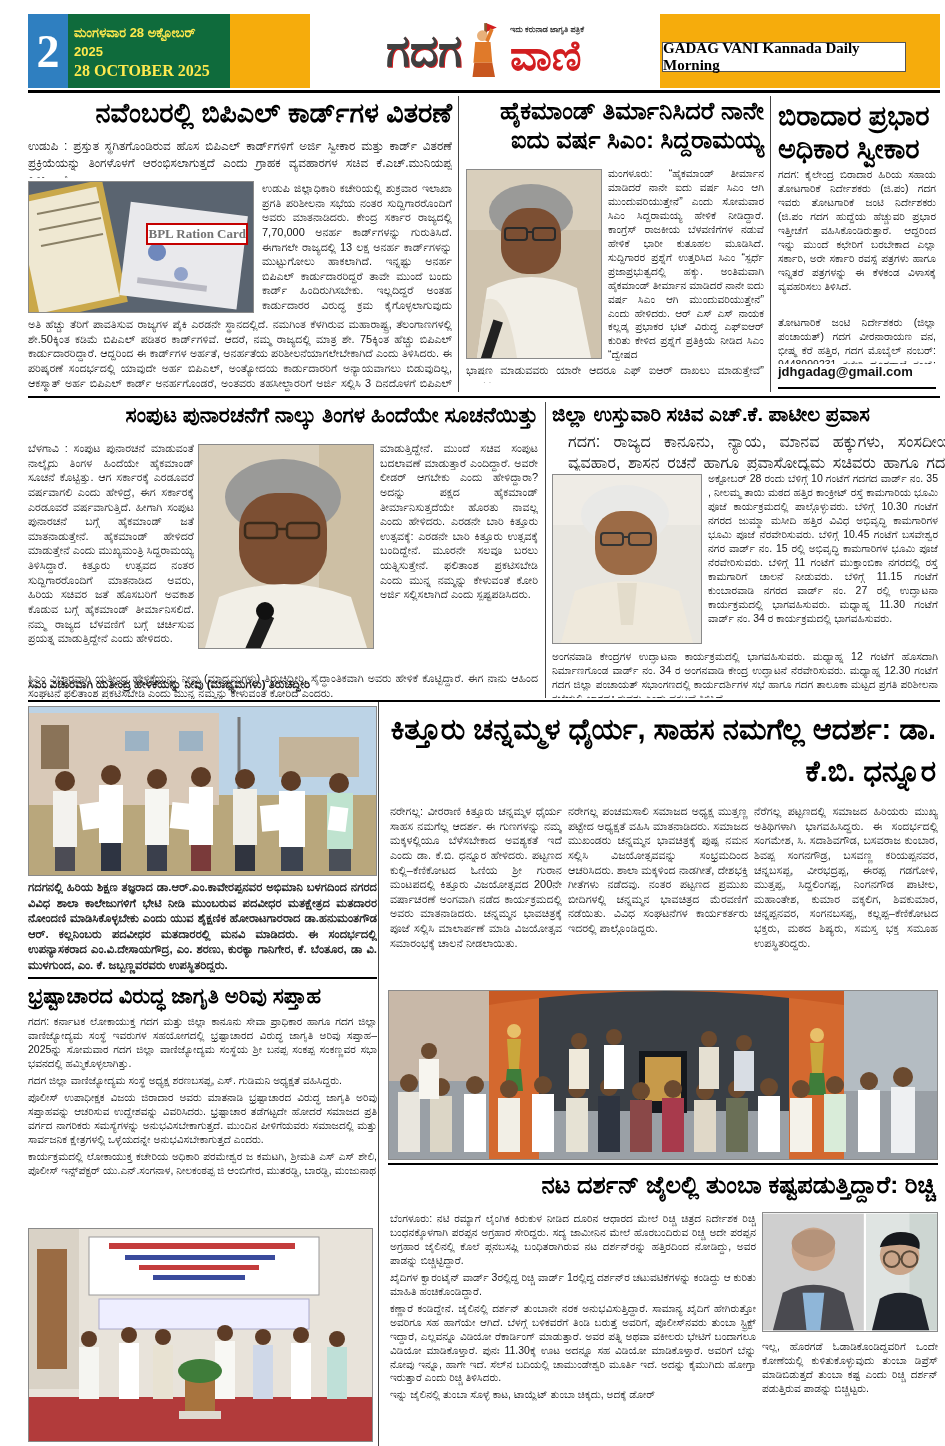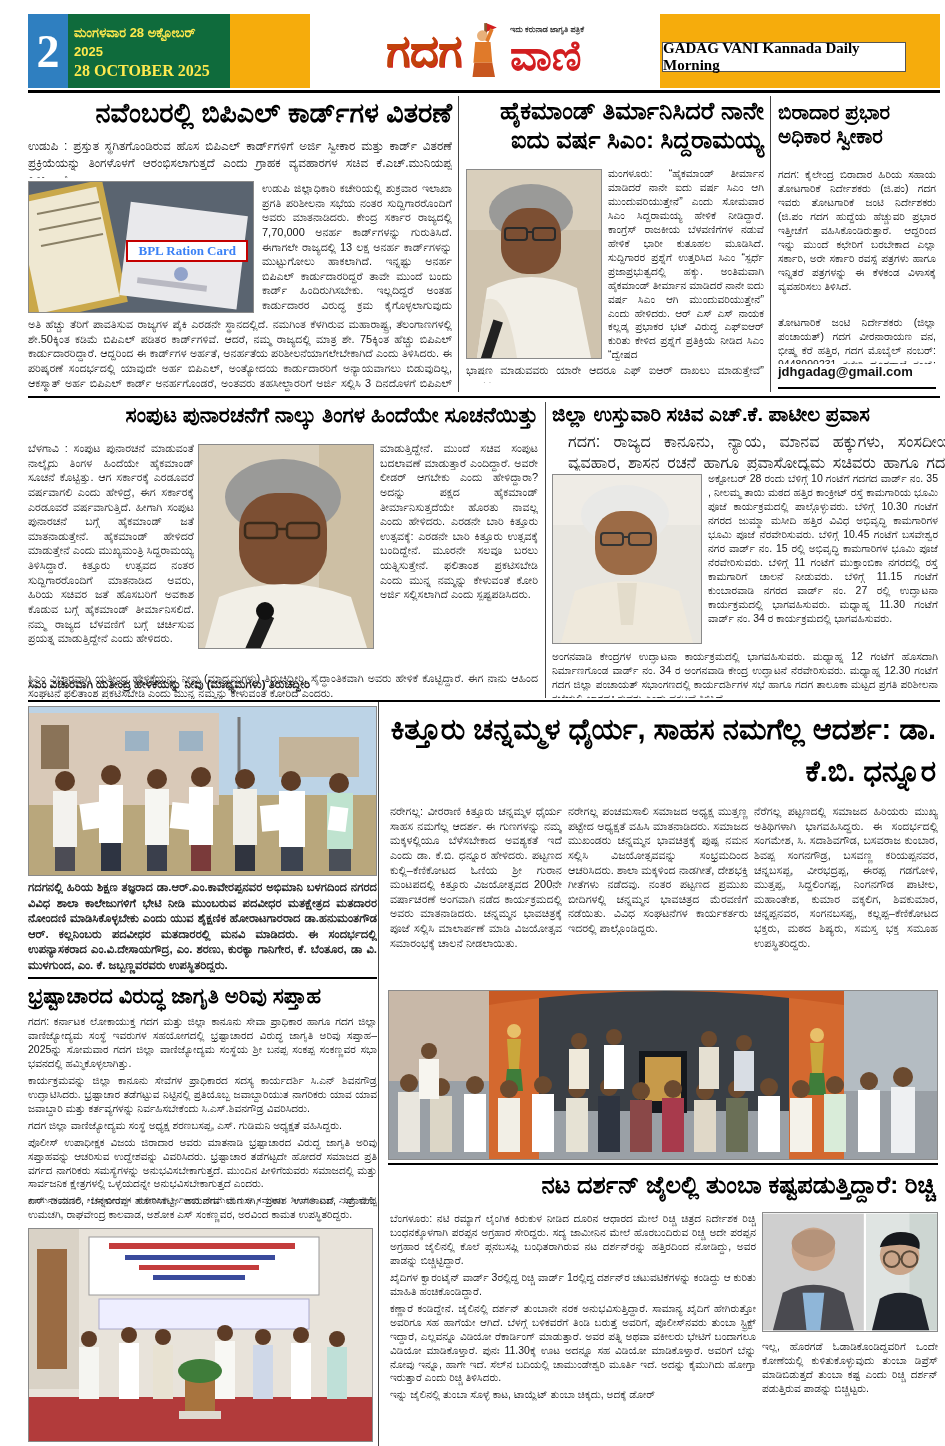--- a/index.html
+++ b/index.html
@@ -23,21 +23,21 @@
 
 <div class="page">
 
   <div class="abs" style="left:28px;top:14px;width:912px;height:74px;background:#f6ac0c"></div>
   <div class="abs" style="left:28px;top:14px;width:40px;height:74px;background:#2f7fc0;color:#fff;font-family:'Liberation Serif','DejaVu Serif',serif;font-weight:700;font-size:46px;display:flex;align-items:center;justify-content:center">2</div>
   <div class="abs" style="left:68px;top:14px;width:162px;height:74px;background:#0f6b3c;display:flex;flex-direction:column;justify-content:center;padding:0 6px;box-sizing:border-box">
     <div style="color:#ffe94e;font-weight:700;font-size:13px;line-height:1.5">ಮಂಗಳವಾರ 28 ಅಕ್ಟೋಬರ್ 2025</div>
     <div style="color:#ffe94e;font-weight:700;font-size:16px;font-family:'Liberation Serif','DejaVu Serif',serif">28 OCTOBER 2025</div>
   </div>
   <div class="abs" style="left:310px;top:14px;width:350px;height:74px;background:#ffffff;display:flex;align-items:center;justify-content:center;gap:6px">
-    <span style="font-size:44px;font-weight:700;color:#c2410c;text-shadow:1px 1px 0 #d21e20;font-family:Liberation Sans, sans-serif">ಗದಗ</span>
+    <span style="font-size:44px;font-weight:700;color:#404040;text-shadow:1px 1px 0 #d21e20;font-family:Liberation Sans, sans-serif">ಗದಗ</span>
     <svg width="36" height="62" viewBox="0 0 40 66">
       <polygon points="20,2 32,7 20,12" fill="#d21e20"></polygon>
       <rect x="18" y="2" width="3" height="18" fill="#8a5a2f"></rect>
       <circle cx="16" cy="16" r="6" fill="#e8b07a"></circle>
       <path d="M8 23 L25 23 L27 46 L6 46 Z" fill="#e07a2a"></path>
       <rect x="22" y="8" width="4" height="15" fill="#e07a2a" transform="rotate(22 24 15)"></rect>
       <path d="M7 46 L27 46 L30 62 L5 62 Z" fill="#c8571f"></path>
     </svg>
     <span style="display:flex;flex-direction:column;align-items:flex-start">
       <span style="font-size:8px;color:#333;font-weight:700">ಇದು ಕರುನಾಡ ಜಾಗೃತಿ ಪತ್ರಿಕೆ</span>
@@ -58,21 +58,21 @@
       <rect x="-18" y="8" width="105" height="125" fill="#caa84a" transform="rotate(-12 30 70)"></rect>
       <rect x="-2" y="14" width="82" height="112" fill="#efe8d2" transform="rotate(-12 30 70)"></rect>
       <line x1="8" y1="32" x2="70" y2="20" stroke="#8a8066" stroke-width="2"></line>
       <line x1="10" y1="48" x2="72" y2="36" stroke="#8a8066" stroke-width="2"></line>
       <line x1="12" y1="64" x2="74" y2="52" stroke="#8a8066" stroke-width="2"></line>
       <rect x="96" y="26" width="118" height="94" fill="#e9e9ec" transform="rotate(7 150 70)"></rect>
       <circle cx="128" cy="70" r="9" fill="#3b5ea8" opacity="0.7"></circle>
       <circle cx="152" cy="92" r="7" fill="#3b5ea8" opacity="0.5"></circle>
       <rect x="112" y="100" width="70" height="6" fill="#b9b9c2" transform="rotate(7 150 70)"></rect>
     </svg>
-    <div style="position:absolute;right:5px;top:58px;background:#fff;border:2px solid #c40000;color:#3b82f6;font-weight:700;font-size:13px;padding:1px 10px;font-family:'Liberation Serif','DejaVu Serif',serif">BPL Ration Card</div>
+    <div style="position:absolute;right:5px;top:41px;background:#fff;border:2px solid #c40000;color:#737373;font-weight:700;font-size:13px;padding:1px 0;font-family:'Liberation Serif','DejaVu Serif',serif">BPL Ration Card</div>
   </div>
   <div class="abs body" style="left:262px;top:181px;width:190px;height:133px">ಉಡುಪಿ ಜಿಲ್ಲಾಧಿಕಾರಿ ಕಚೇರಿಯಲ್ಲಿ ಶುಕ್ರವಾರ ಇಲಾಖಾ ಪ್ರಗತಿ ಪರಿಶೀಲನಾ ಸಭೆಯ ನಂತರ ಸುದ್ದಿಗಾರರೊಂದಿಗೆ ಅವರು ಮಾತನಾಡಿದರು. ಕೇಂದ್ರ ಸರ್ಕಾರ ರಾಜ್ಯದಲ್ಲಿ 7,70,000 ಅನರ್ಹ ಕಾರ್ಡ್‌ಗಳನ್ನು ಗುರುತಿಸಿದೆ. ಈಗಾಗಲೇ ರಾಜ್ಯದಲ್ಲಿ 13 ಲಕ್ಷ ಅನರ್ಹ ಕಾರ್ಡ್‌ಗಳನ್ನು ಮುಟ್ಟುಗೋಲು ಹಾಕಲಾಗಿದೆ. ಇನ್ನಷ್ಟು ಅನರ್ಹ ಬಿಪಿಎಲ್ ಕಾರ್ಡುದಾರರಿದ್ದರೆ ತಾವೇ ಮುಂದೆ ಬಂದು ಕಾರ್ಡ್ ಹಿಂದಿರುಗಿಸಬೇಕು. ಇಲ್ಲದಿದ್ದರೆ ಅಂತಹ ಕಾರ್ಡುದಾರರ ವಿರುದ್ಧ ಕ್ರಮ ಕೈಗೊಳ್ಳಲಾಗುವುದು ಎಂದು ಎಚ್ಚರಿಕೆ ನೀಡಿದರು. ನಮ್ಮದು ಪ್ರಗತಿಪರ ರಾಜ್ಯ, ದೇಶದಲ್ಲಿ</div>
   <div class="abs body" style="left:28px;top:317px;width:424px;height:75px">ಅತಿ ಹೆಚ್ಚು ತೆರಿಗೆ ಪಾವತಿಸುವ ರಾಜ್ಯಗಳ ಪೈಕಿ ಎರಡನೇ ಸ್ಥಾನದಲ್ಲಿದೆ. ನಮಗಿಂತ ಕೆಳಗಿರುವ ಮಹಾರಾಷ್ಟ್ರ, ತೆಲಂಗಾಣಗಳಲ್ಲಿ ಶೇ.50ಕ್ಕಿಂತ ಕಡಿಮೆ ಬಿಪಿಎಲ್ ಪಡಿತರ ಕಾರ್ಡ್‌ಗಳಿವೆ. ಆದರೆ, ನಮ್ಮ ರಾಜ್ಯದಲ್ಲಿ ಮಾತ್ರ ಶೇ. 75ಕ್ಕಿಂತ ಹೆಚ್ಚು ಬಿಪಿಎಲ್ ಕಾರ್ಡುದಾರರಿದ್ದಾರೆ. ಆದ್ದರಿಂದ ಈ ಕಾರ್ಡ್‌ಗಳ ಅರ್ಹತೆ, ಅನರ್ಹತೆಯ ಪರಿಶೀಲನೆಯಾಗಲೇಬೇಕಾಗಿದೆ ಎಂದು ತಿಳಿಸಿದರು. ಈ ಪರಿಷ್ಕರಣೆ ಸಂದರ್ಭದಲ್ಲಿ ಯಾವುದೇ ಅರ್ಹ ಬಿಪಿಎಲ್, ಅಂತ್ಯೋದಯ ಕಾರ್ಡುದಾರರಿಗೆ ಅನ್ಯಾಯವಾಗಲು ಬಿಡುವುದಿಲ್ಲ, ಆಕಸ್ಮಾತ್ ಅರ್ಹ ಬಿಪಿಎಲ್ ಕಾರ್ಡ್ ಅನರ್ಹಗೊಂಡರೆ, ಅಂತವರು ತಹಸೀಲ್ದಾರರಿಗೆ ಅರ್ಜಿ ಸಲ್ಲಿಸಿ 3 ದಿನದೊಳಗೆ ಬಿಪಿಎಲ್ ಕಾರ್ಡ್ ಮರಳಿ ಪಡೆಯಬಹುದಾಗಿದೆ ಎಂದರು.</div>
 
   <div class="abs hl center" style="left:466px;top:96px;width:298px;height:68px;font-size:24px">ಹೈಕಮಾಂಡ್ ತಿರ್ಮಾನಿಸಿದರೆ ನಾನೇ ಐದು ವರ್ಷ ಸಿಎಂ: ಸಿದ್ದರಾಮಯ್ಯ</div>
   <div class="abs photo" style="left:466px;top:169px;width:136px;height:190px">
     <svg width="134" height="188" viewBox="0 0 134 188">
       <rect width="134" height="188" fill="#cfc3ae"></rect>
       <rect x="0" y="0" width="134" height="60" fill="#d9cfbc"></rect>
       <ellipse cx="64" cy="42" rx="42" ry="28" fill="#9a9a98"></ellipse>
@@ -81,21 +81,21 @@
       <rect x="66" y="58" width="22" height="12" rx="3" fill="none" stroke="#2a2a2a" stroke-width="2"></rect>
       <line x1="60" y1="62" x2="66" y2="62" stroke="#2a2a2a" stroke-width="2"></line>
       <path d="M10 188 L20 118 Q64 96 110 118 L124 188 Z" fill="#f2efe7"></path>
       <path d="M18 130 Q40 120 50 188 L10 188 Z" fill="#e6e0d2"></path>
       <rect x="20" y="150" width="10" height="42" fill="#222" transform="rotate(18 25 170)"></rect>
     </svg>
   </div>
   <div class="abs body" style="left:608px;top:167px;width:156px;height:194px;font-size:10.5px">ಮಂಗಳೂರು: “ಹೈಕಮಾಂಡ್ ತೀರ್ಮಾನ ಮಾಡಿದರೆ ನಾನೇ ಐದು ವರ್ಷ ಸಿಎಂ ಆಗಿ ಮುಂದುವರಿಯುತ್ತೇನೆ” ಎಂದು ಸೋಮವಾರ ಸಿಎಂ ಸಿದ್ದರಾಮಯ್ಯ ಹೇಳಿಕೆ ನೀಡಿದ್ದಾರೆ. ಕಾಂಗ್ರೆಸ್ ರಾಜಕೀಯ ಬೆಳವಣಿಗೆಗಳ ನಡುವೆ ಹೇಳಿಕೆ ಭಾರೀ ಕುತೂಹಲ ಮೂಡಿಸಿದೆ. ಸುದ್ದಿಗಾರರ ಪ್ರಶ್ನೆಗೆ ಉತ್ತರಿಸಿದ ಸಿಎಂ “ಸ್ಪರ್ಧೆ ಪ್ರಜಾಪ್ರಭುತ್ವದಲ್ಲಿ ಹಕ್ಕು. ಅಂತಿಮವಾಗಿ ಹೈಕಮಾಂಡ್ ತೀರ್ಮಾನ ಮಾಡಿದರೆ ನಾನೇ ಐದು ವರ್ಷ ಸಿಎಂ ಆಗಿ ಮುಂದುವರಿಯುತ್ತೇನೆ” ಎಂದು ಹೇಳಿದರು. ಆರ್ ಎಸ್ ಎಸ್ ನಾಯಕ ಕಲ್ಲಡ್ಕ ಪ್ರಭಾಕರ ಭಟ್ ವಿರುದ್ಧ ಎಫ್‌ಐಆರ್ ಕುರಿತು ಕೇಳಿದ ಪ್ರಶ್ನೆಗೆ ಪ್ರತಿಕ್ರಿಯೆ ನೀಡಿದ ಸಿಎಂ “ದ್ವೇಷದ</div>
   <div class="abs body" style="left:466px;top:363px;width:298px;height:20px;font-size:11px">ಭಾಷಣ ಮಾಡುವವರು ಯಾರೇ ಆದರೂ ಎಫ್ ಐಆರ್ ದಾಖಲು ಮಾಡುತ್ತೇವೆ” ಎಂದರು.</div>
 
-  <div class="abs hl" style="left:778px;top:100px;width:158px;height:62px;font-size:20px">ಬಿರಾದಾರ ಪ್ರಭಾರ ಅಧಿಕಾರ ಸ್ವೀಕಾರ</div>
+  <div class="abs hl" style="left:778px;top:100px;width:158px;height:62px;font-size:27px">ಬಿರಾದಾರ ಪ್ರಭಾರ ಅಧಿಕಾರ ಸ್ವೀಕಾರ</div>
   <div class="abs body" style="left:778px;top:168px;width:158px;height:148px;font-size:10.5px">ಗದಗ: ಕೈಲೇಂದ್ರ ಬಿರಾದಾರ ಹಿರಿಯ ಸಹಾಯ ತೋಟಗಾರಿಕೆ ನಿರ್ದೇಶಕರು (ಜಿ.ಪಂ) ಗದಗ ಇವರು ತೋಟಗಾರಿಕೆ ಜಂಟಿ ನಿರ್ದೇಶಕರು (ಜಿ.ಪಂ ಗದಗ ಹುದ್ದೆಯ ಹೆಚ್ಚುವರಿ ಪ್ರಭಾರ ಇತ್ತೀಚೆಗೆ ವಹಿಸಿಕೊಂಡಿರುತ್ತಾರೆ. ಆದ್ದರಿಂದ ಇನ್ನು ಮುಂದೆ ಕಛೇರಿಗೆ ಬರಬೇಕಾದ ಎಲ್ಲಾ ಸರ್ಕಾರಿ, ಅರೇ ಸರ್ಕಾರಿ ರವಸ್ಸೆ ಪತ್ರಗಳು ಹಾಗೂ ಇನ್ನಿತರೆ ಪತ್ರಗಳನ್ನು ಈ ಕೆಳಕಂಡ ವಿಳಾಸಕ್ಕೆ ವ್ಯವಹರಿಸಲು ತಿಳಿಸಿದೆ.</div>
   <div class="abs body" style="left:778px;top:316px;width:158px;height:48px;font-size:10.5px">ತೋಟಗಾರಿಕೆ ಜಂಟಿ ನಿರ್ದೇಶಕರು (ಜಿಲ್ಲಾ ಪಂಚಾಯತ್) ಗದಗ ವೀರನಾರಾಯಣ ವನ, ಭೀಷ್ಮ ಕೆರೆ ಹತ್ತಿರ, ಗದಗ ಮೊಬೈಲ್ ನಂಬರ್: 9448999231 ಕಛೇರಿ ದೂರವಾಣಿ ಸಂಖ್ಯೆ: 08372 295116--</div>
   <div class="abs email" style="left:778px;top:364px;width:158px;height:18px">jdhgadag@gmail.com</div>
   <div class="abs hrule" style="left:778px;top:387px;width:158px;height:2px"></div>
 
   <div class="abs hrule" style="left:28px;top:396px;width:912px;height:2px"></div>
 
   <div class="abs hl center" style="left:28px;top:402px;width:510px;height:34px;font-size:21px">ಸಂಪುಟ ಪುನಾರಚನೆಗೆ ನಾಲ್ಕು ತಿಂಗಳ ಹಿಂದೆಯೇ ಸೂಚನೆಯಿತ್ತು</div>
   <div class="abs body" style="left:28px;top:441px;width:166px;height:212px">ಬೆಳಗಾವಿ : ಸಂಪುಟ ಪುನಾರಚನೆ ಮಾಡುವಂತೆ ನಾಲ್ಕೈದು ತಿಂಗಳ ಹಿಂದೆಯೇ ಹೈಕಮಾಂಡ್ ಸೂಚನೆ ಕೊಟ್ಟಿತ್ತು. ಆಗ ಸರ್ಕಾರಕ್ಕೆ ಎರಡೂವರೆ ವರ್ಷವಾಗಲಿ ಎಂದು ಹೇಳಿದ್ರೆ, ಈಗ ಸರ್ಕಾರಕ್ಕೆ ಎರಡೂವರೆ ವರ್ಷವಾಗುತ್ತಿದೆ. ಹೀಗಾಗಿ ಸಂಪುಟ ಪುನಾರಚನೆ ಬಗ್ಗೆ ಹೈಕಮಾಂಡ್ ಜತೆ ಮಾತನಾಡುತ್ತೇನೆ. ಹೈಕಮಾಂಡ್ ಹೇಳಿದರೆ ಮಾಡುತ್ತೇನೆ ಎಂದು ಮುಖ್ಯಮಂತ್ರಿ ಸಿದ್ದರಾಮಯ್ಯ ತಿಳಿಸಿದ್ದಾರೆ. ಕಿತ್ತೂರು ಉತ್ಸವದ ನಂತರ ಸುದ್ದಿಗಾರರೊಂದಿಗೆ ಮಾತನಾಡಿದ ಅವರು, ಹಿರಿಯ ಸಚಿವರ ಜತೆ ಹೊಸಬರಿಗೆ ಅವಕಾಶ ಕೊಡುವ ಬಗ್ಗೆ ಹೈಕಮಾಂಡ್ ತೀರ್ಮಾನಿಸಲಿದೆ. ನಮ್ಮ ರಾಜ್ಯದ ಬೆಳವಣಿಗೆ ಬಗ್ಗೆ ಚರ್ಚಿಸುವ ಪ್ರಯತ್ನ ಮಾಡುತ್ತಿದ್ದೇನೆ ಎಂದು ಹೇಳಿದರು.</div>
   <div class="abs photo" style="left:198px;top:444px;width:176px;height:205px">
@@ -177,26 +177,24 @@
       <rect x="232" y="98" width="20" height="26" fill="#fff" transform="rotate(-5 242 111)"></rect>
       <rect x="300" y="100" width="18" height="24" fill="#fff" transform="rotate(7 309 112)"></rect>
     </svg>
   </div>
   <div class="abs caption" style="left:28px;top:880px;width:349px;height:94px">ಗದಗನಲ್ಲಿ ಹಿರಿಯ ಶಿಕ್ಷಣ ತಜ್ಞರಾದ ಡಾ.ಆರ್.ಎಂ.ಕಾವೇರಪ್ಪನವರ ಅಭಿಮಾನಿ ಬಳಗದಿಂದ ನಗರದ ವಿವಿಧ ಶಾಲಾ ಕಾಲೇಜುಗಳಿಗೆ ಭೇಟಿ ನೀಡಿ ಮುಂಬರುವ ಪದವೀಧರ ಮತಕ್ಷೇತ್ರದ ಮತದಾರರ ನೋಂದಣಿ ಮಾಡಿಸಿಕೊಳ್ಳಬೇಕು ಎಂದು ಯುವ ಶೈಕ್ಷಣಿಕ ಹೋರಾಟಗಾರರಾದ ಡಾ.ಹನುಮಂತಗೌಡ ಆರ್. ಕಲ್ಲನಿಂಬರು ಪದವೀಧರ ಮತದಾರರಲ್ಲಿ ಮನವಿ ಮಾಡಿದರು. ಈ ಸಂದರ್ಭದಲ್ಲಿ ಉಪನ್ಯಾಸಕರಾದ ಎಂ.ವಿ.ದೇಸಾಯಗೌದ್ರ, ಎಂ. ಶರಣು, ಕುರಕ್ಯಾ ಗಾನಿಗೇರ, ಕೆ. ಬೆಂತೂರ, ಡಾ ವಿ. ಮುಳಗುಂದ, ಎಂ. ಕೆ. ಜಬ್ಬಣ್ಣವರವರು ಉಪಸ್ಥಿತರಿದ್ದರು.</div>
   <div class="abs hrule" style="left:28px;top:977px;width:349px;height:2px"></div>
 
   <div class="abs hl" style="left:28px;top:983px;width:349px;height:30px;font-size:21px">ಭ್ರಷ್ಟಾಚಾರದ ವಿರುದ್ಧ ಜಾಗೃತಿ ಅರಿವು ಸಪ್ತಾಹ</div>
   <div class="abs body" style="left:28px;top:1015px;width:349px;height:188px;font-size:10.5px">
     <p>ಗದಗ: ಕರ್ನಾಟಕ ಲೋಕಾಯುಕ್ತ ಗದಗ ಮತ್ತು ಜಿಲ್ಲಾ ಕಾನೂನು ಸೇವಾ ಪ್ರಾಧಿಕಾರ ಹಾಗೂ ಗದಗ ಜಿಲ್ಲಾ ವಾಣಿಜ್ಯೋದ್ಯಮ ಸಂಸ್ಥೆ ಇವರುಗಳ ಸಹಯೋಗದಲ್ಲಿ ಭ್ರಷ್ಟಾಚಾರದ ವಿರುದ್ಧ ಜಾಗೃತಿ ಅರಿವು ಸಪ್ತಾಹ–2025ನ್ನು ಸೋಮವಾರ ಗದಗ ಜಿಲ್ಲಾ ವಾಣಿಜ್ಯೋದ್ಯಮ ಸಂಸ್ಥೆಯ ಶ್ರೀ ಬನಪ್ಪ ಸಂಕಪ್ಪ ಸಂಕಣ್ಣವರ ಸಭಾ ಭವನದಲ್ಲಿ ಹಮ್ಮಿಕೊಳ್ಳಲಾಗಿತ್ತು.</p>
-    <p>ಕಾರ್ಯಕ್ರಮವನ್ನು ಜಿಲ್ಲಾ ಕಾನೂನು ಸೇವೆಗಳ ಪ್ರಾಧಿಕಾರದ ಸದಸ್ಯ ಕಾರ್ಯದರ್ಶಿ ಸಿ.ಎನ್ ಶಿವನಗೌಡ್ರ ಉದ್ಘಾಟಿಸಿದರು. ಭ್ರಷ್ಟಾಚಾರ ತಡೆಗಟ್ಟುವ ನಿಟ್ಟಿನಲ್ಲಿ ಪ್ರತಿಯೊಬ್ಬ ಜವಾಬ್ದಾರಿಯುತ ನಾಗರಿಕರು ಯಾವ ಯಾವ ಜವಾಬ್ದಾರಿ ಮತ್ತು ಕರ್ತವ್ಯಗಳನ್ನು ನಿರ್ವಹಿಸಬೇಕೆಂದು ಸಿ.ಎಸ್.ಶಿವನಗೌಡ್ರ ವಿವರಿಸಿದರು.</p>
     <p>ಗದಗ ಜಿಲ್ಲಾ ವಾಣಿಜ್ಯೋದ್ಯಮ ಸಂಸ್ಥೆ ಅಧ್ಯಕ್ಷ ಶರಣಬಸಪ್ಪ, ಎಸ್. ಗುಡಿಮನಿ ಅಧ್ಯಕ್ಷತೆ ವಹಿಸಿದ್ದರು.</p>
     <p>ಪೊಲೀಸ್ ಉಪಾಧೀಕ್ಷಕ ವಿಜಯ ಜಿರಾದಾರ ಅವರು ಮಾತನಾಡಿ ಭ್ರಷ್ಟಾಚಾರದ ವಿರುದ್ಧ ಜಾಗೃತಿ ಅರಿವು ಸಪ್ತಾಹವನ್ನು ಆಚರಿಸುವ ಉದ್ದೇಶವನ್ನು ವಿವರಿಸಿದರು. ಭ್ರಷ್ಟಾಚಾರ ತಡೆಗಟ್ಟದೇ ಹೋದರೆ ಸಮಾಜದ ಪ್ರತಿ ವರ್ಗದ ನಾಗರಿಕರು ಸಮಸ್ಯೆಗಳನ್ನು ಅನುಭವಿಸಬೇಕಾಗುತ್ತದೆ. ಮುಂದಿನ ಪೀಳಿಗೆಯವರು ಸಮಾಜದಲ್ಲಿ ಮತ್ತು ಸಾರ್ವಜನಿಕ ಕ್ಷೇತ್ರಗಳಲ್ಲಿ ಒಳ್ಳೆಯದನ್ನೇ ಅನುಭವಿಸಬೇಕಾಗುತ್ತದೆ ಎಂದರು.</p>
     <p>ಕಾರ್ಯಕ್ರಮದಲ್ಲಿ ಲೋಕಾಯುಕ್ತ ಕಚೇರಿಯ ಅಧಿಕಾರಿ ಪರಮೇಶ್ವರ ಜ ಕಮಟಗಿ, ಶ್ರೀಮತಿ ಎಸ್ ಎಸ್ ಶೇಲಿ, ಪೊಲೀಸ್ ಇನ್ಸ್‌ಪೆಕ್ಟರ್ ಯು.ಎನ್.ಸಂಗನಾಳ, ನೀಲಕಂಠಪ್ಪ ಜಿ ಆಂಬಿಗೇರ, ಮುತರಡ್ಡಿ, ಬಾರಡ್ಡಿ, ಮಂಜುನಾಥ</p>
   </div>
-  <div class="abs body" style="left:28px;top:1194px;width:349px;height:30px;font-size:10.5px">ಎಸ್ ದಿಂಡೂರ, ಚನ್ನವೀರಪ್ಪ ಹೂಣಸಿಕಟ್ಟಿ, ಜಯದೇವ ಮೆಣಸಗಿ, ಪ್ರಕಾಶ ಉಗಲಾಟದ, ಸಿದ್ರಾಮಪ್ಪ ಉಮಚಗಿ, ರಾಘವೇಂದ್ರ ಕಾಲವಾಡ, ಅಶೋಕ ಎಸ್ ಸಂಕಣ್ಣವರ, ಅರವಿಂದ ಕಾಮತ ಉಪಸ್ಥಿತರಿದ್ದರು.</div>
   <div class="abs photo" style="left:28px;top:1228px;width:345px;height:214px">
     <svg width="343" height="212" viewBox="0 0 343 212">
       <rect width="343" height="212" fill="#e8e3da"></rect>
       <rect x="0" y="0" width="50" height="160" fill="#d9d2c6"></rect>
       <rect x="8" y="20" width="30" height="120" fill="#9a6b43"></rect>
       <rect x="60" y="8" width="230" height="58" fill="#ffffff" stroke="#999"></rect>
       <rect x="80" y="14" width="186" height="6" fill="#c43c3c"></rect>
       <rect x="96" y="26" width="150" height="5" fill="#3a4a9c"></rect>
       <rect x="110" y="36" width="120" height="5" fill="#c43c3c"></rect>
       <rect x="124" y="46" width="92" height="5" fill="#3a4a9c"></rect>

